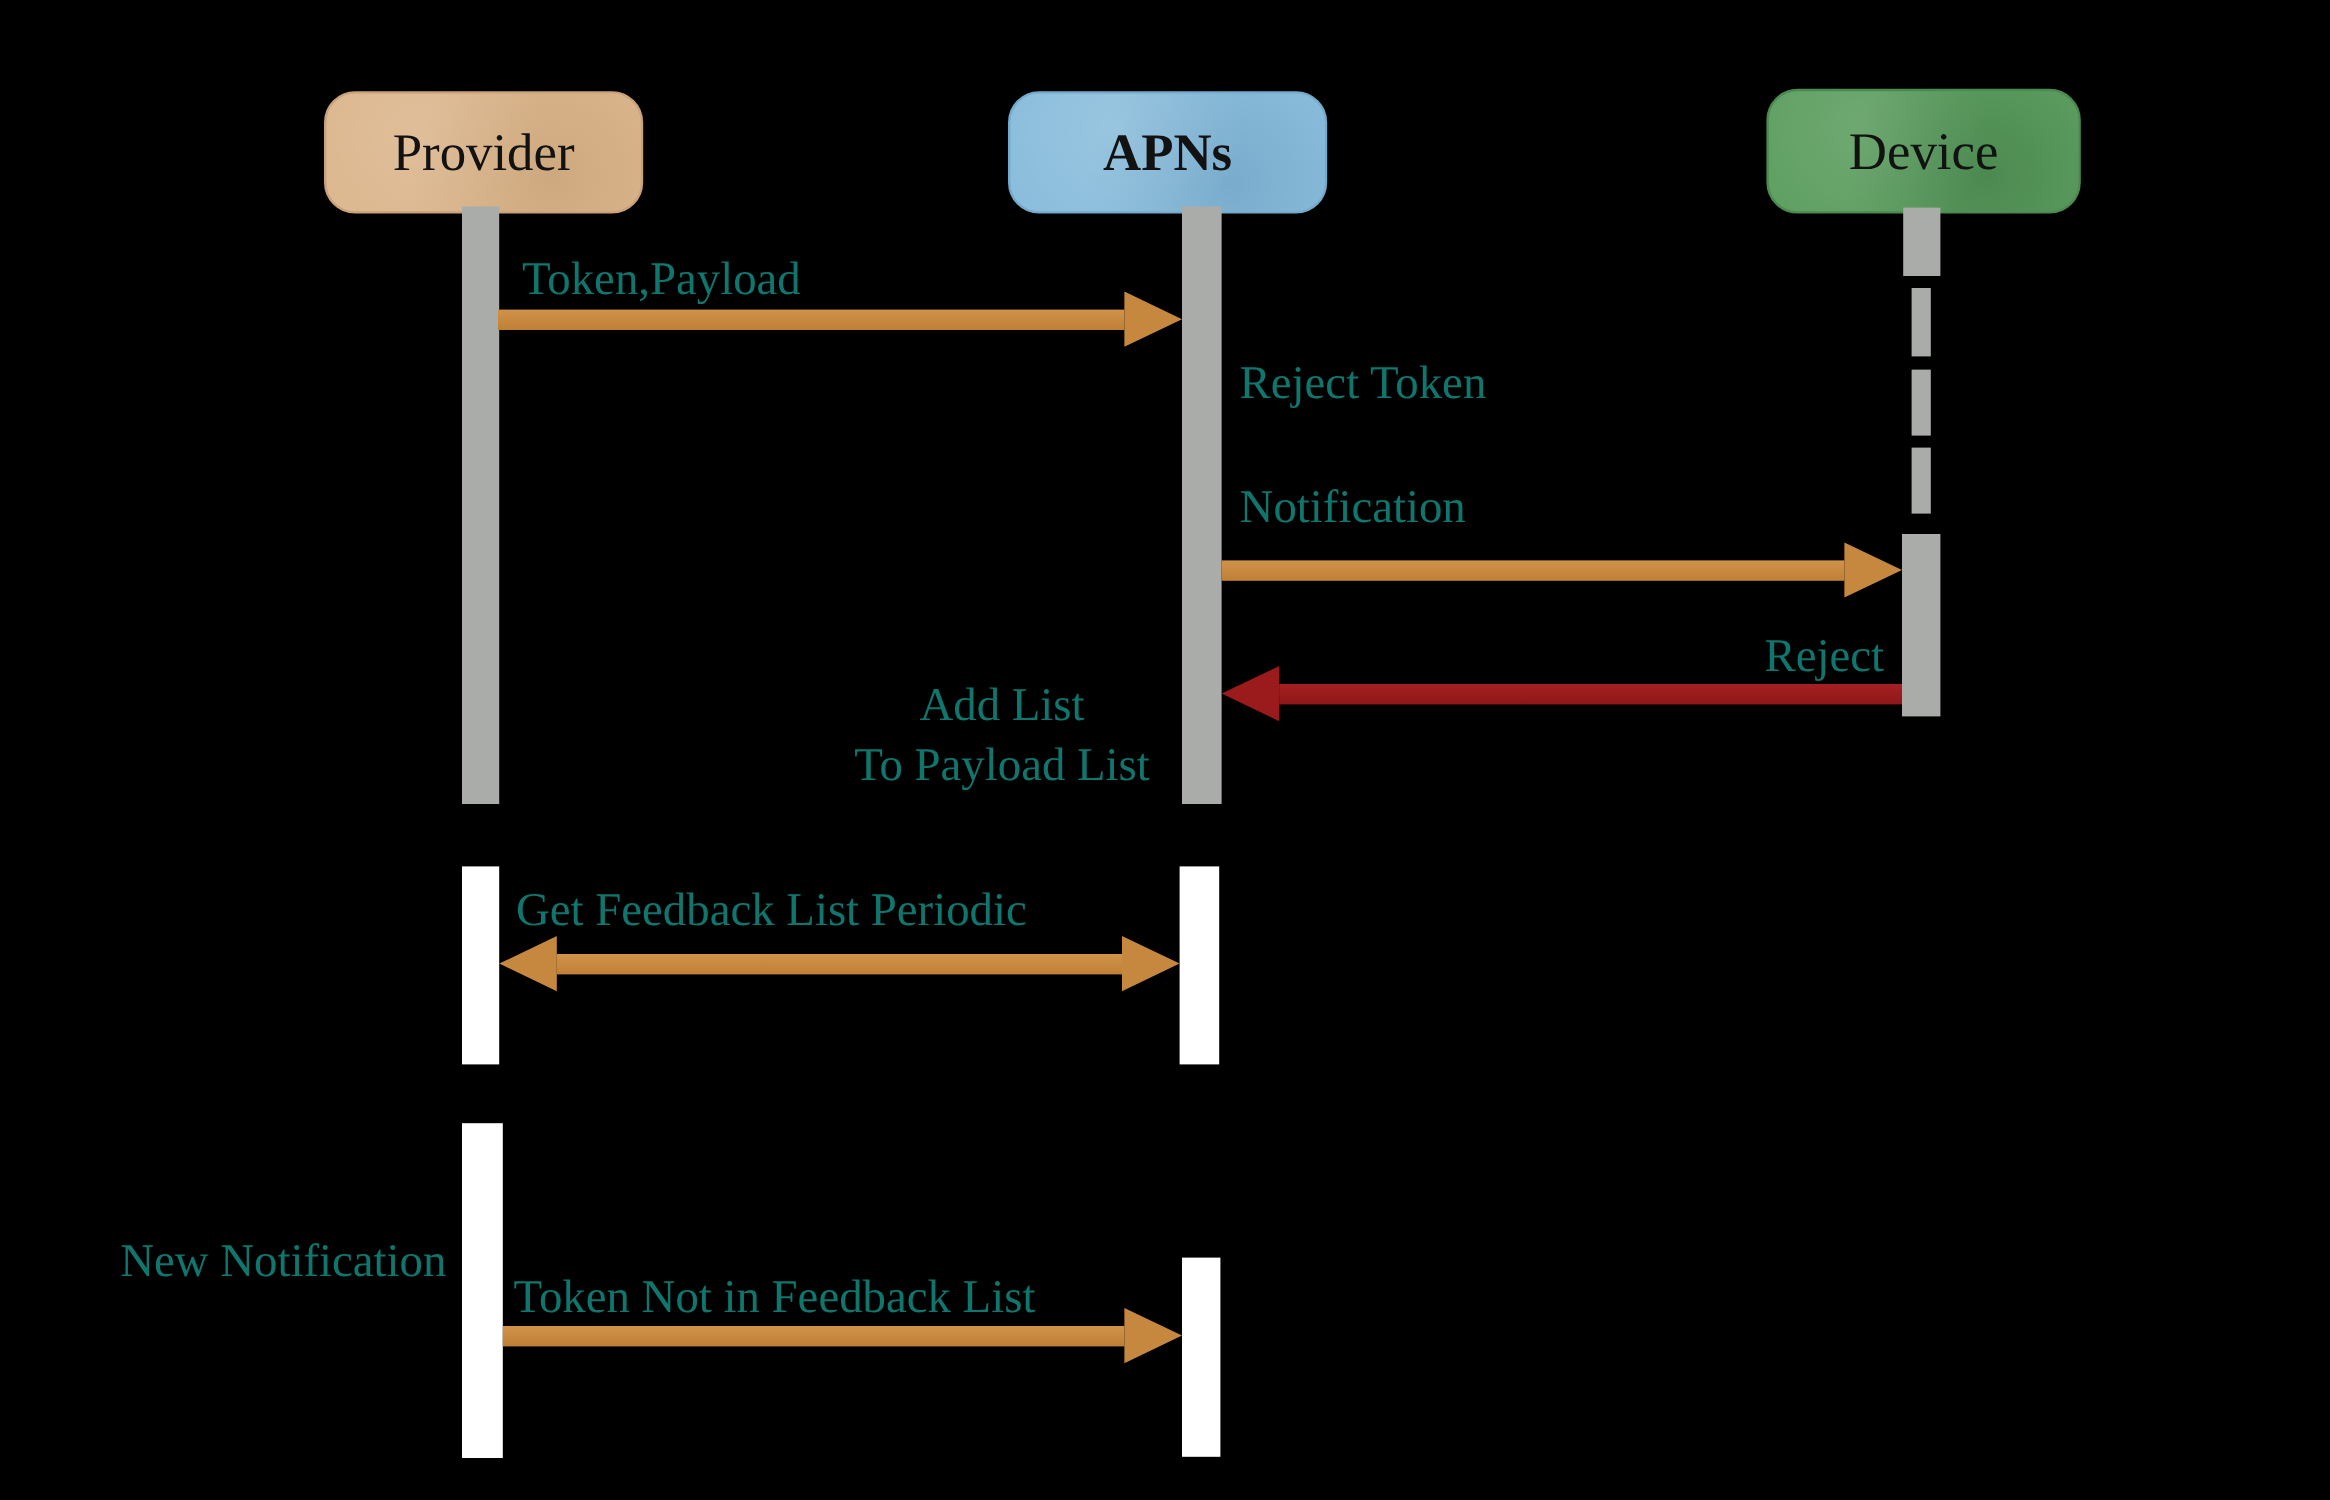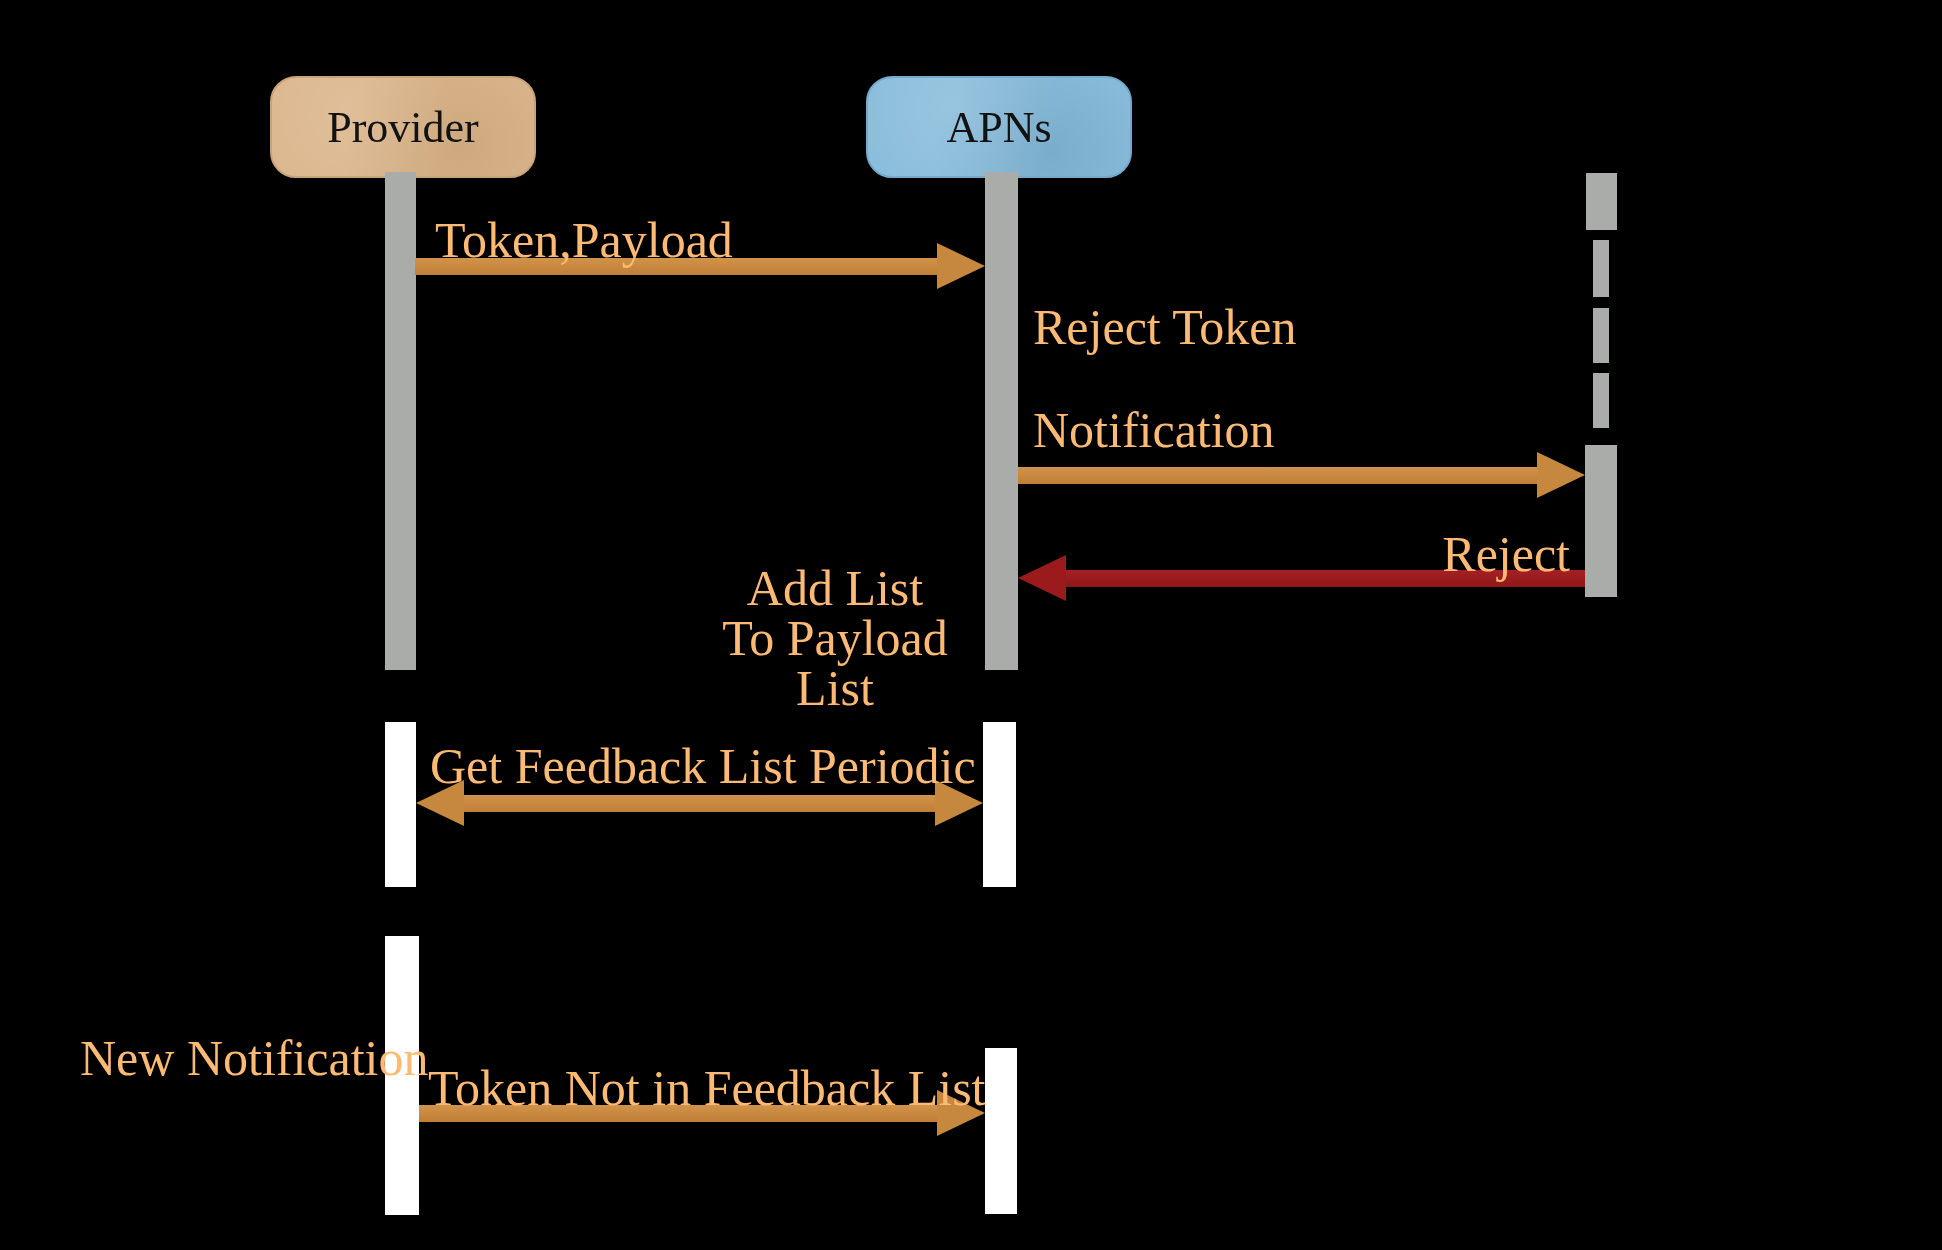--- a/index.html
+++ b/index.html
@@ -14,39 +14,40 @@
     font-size:44px;color:#121212;
   }
   .actor.provider{
     left:270px;top:76px;width:262px;
     background-color:#DCB78E;
     background-image:radial-gradient(circle at 30% 35%,rgba(255,255,255,.10),transparent 55%),
                      radial-gradient(circle at 72% 70%,rgba(120,80,30,.14),transparent 60%);
     border:2px solid #c9a27a;
   }
   .actor.apns{
-    left:866px;top:76px;width:262px;
+    left:840px;top:76px;width:262px;
     background-color:#8BBEDC;
     background-image:radial-gradient(circle at 35% 30%,rgba(255,255,255,.12),transparent 55%),
                      radial-gradient(circle at 70% 75%,rgba(30,80,120,.16),transparent 60%);
     border:2px solid #74aacb;
+    font-weight:bold;
   }
   .actor.device{
     left:1472px;top:74px;width:258px;height:100px;
     background-color:#5E9F61;
     background-image:radial-gradient(circle at 30% 30%,rgba(255,255,255,.10),transparent 55%),
                      radial-gradient(circle at 70% 70%,rgba(10,60,20,.22),transparent 60%);
     border:2px solid #4b8a50;
   }
   
   .lifeline{position:absolute;background:#A9ACA9;}
   .activation-white{position:absolute;background:#FFFFFF;}
   
   .msg-label{
-    position:absolute;color:#fdba74;font-size:50px;white-space:nowrap;line-height:1.2;
+    position:absolute;color:#0f766e;font-size:39px;white-space:nowrap;line-height:1.2;
   }
   .msg-label.right{text-align:right;}
   .msg-label.center{text-align:center;white-space:normal;line-height:50px;}
   
   .arrow{position:absolute;display:flex;align-items:center;height:46px;}
   .arrow .shaft{flex:1;height:17px;}
   .arrow.orange .shaft{background:linear-gradient(#d09349,#bf8036);}
   .arrow.red .shaft{background:linear-gradient(#a52023,#8f1718);}
   .head{width:0;height:0;border-top:23px solid transparent;border-bottom:23px solid transparent;}
   .head.hr{border-left:48px solid #C6873E;}
@@ -56,20 +57,23 @@
 </head>
 <body>
 
 <div class="stage">
 
   <div class="actor provider">
     <span>Provider</span>
   </div>
   <div class="actor apns">
     <span>APNs</span>
+  </div>
+  <div class="actor device">
+    <span>Device</span>
   </div>
 
   <div class="lifeline" style="left:385px;top:172px;width:31px;height:498px;"></div>
   <div class="lifeline" style="left:985px;top:172px;width:33px;height:498px;"></div>
   <div class="lifeline" style="left:1586px;top:173px;width:31px;height:57px;"></div>
   <div class="lifeline" style="left:1593px;top:240px;width:16px;height:57px;"></div>
   <div class="lifeline" style="left:1593px;top:308px;width:16px;height:55px;"></div>
   <div class="lifeline" style="left:1593px;top:373px;width:16px;height:55px;"></div>
   <div class="lifeline" style="left:1585px;top:445px;width:32px;height:152px;"></div>
 

